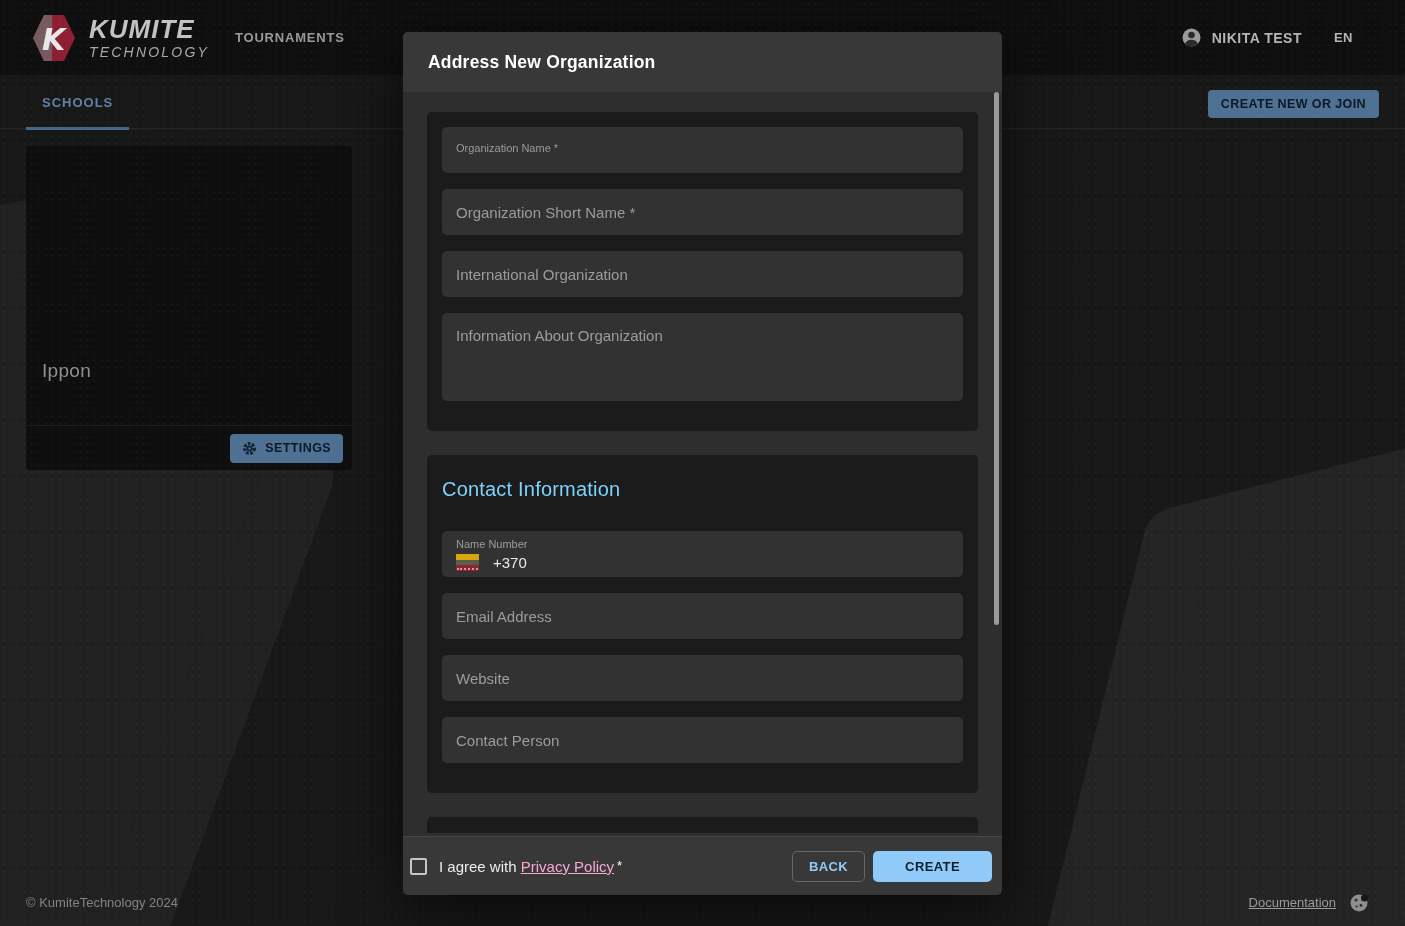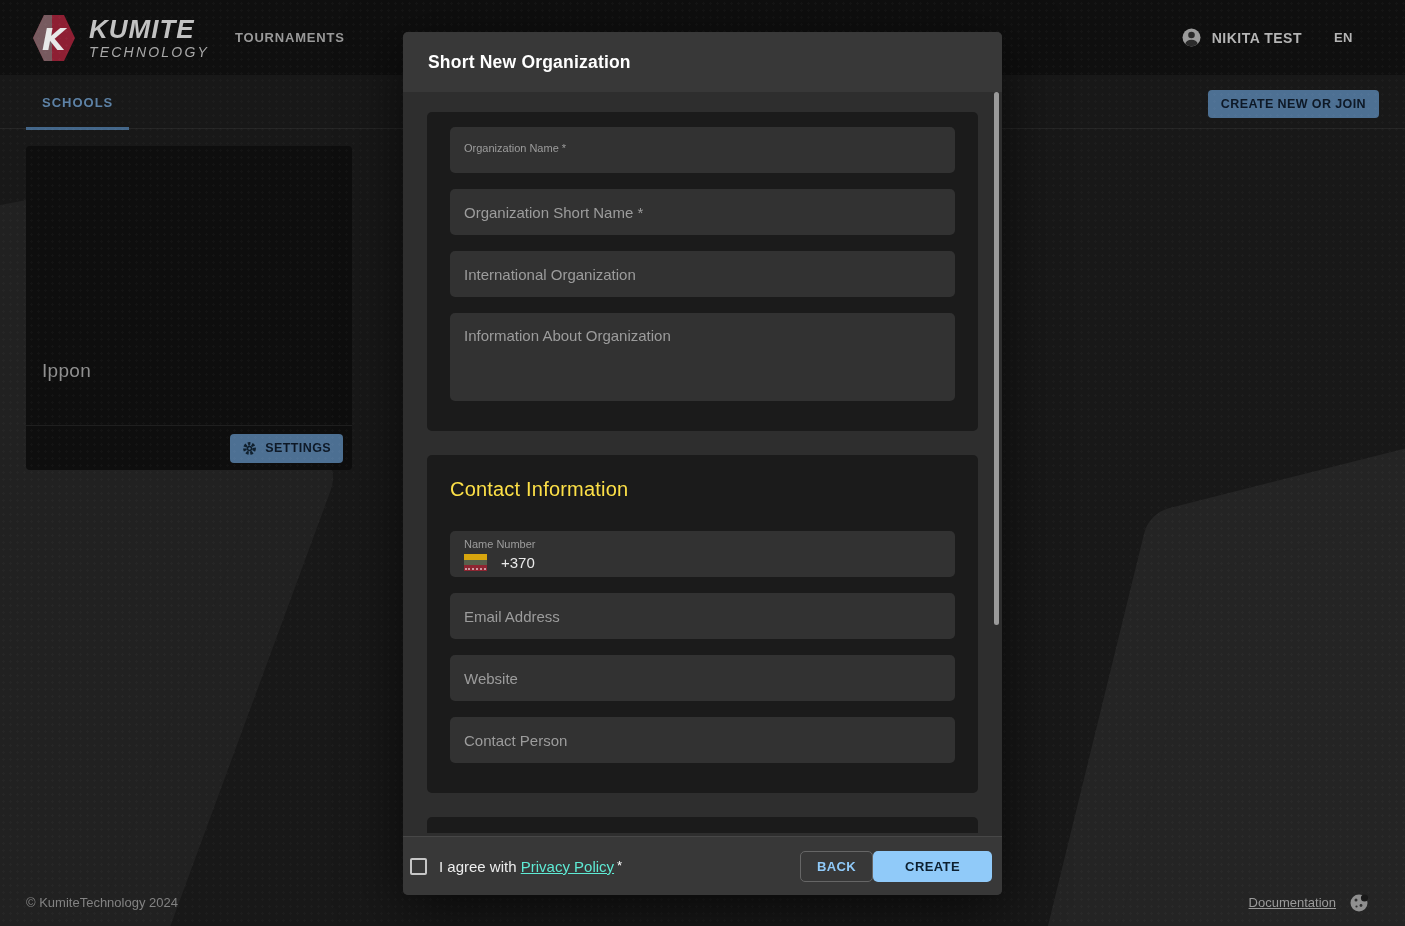--- a/index.html
+++ b/index.html
@@ -82,36 +82,36 @@
     position:absolute; left:403px; top:32px; width:599px; height:863px; z-index:10;
     background:#2e2e2e; border-radius:5px; display:flex; flex-direction:column;
     box-shadow:0 14px 60px rgba(0,0,0,0.65);
   }
   .modal-header{
     height:60px; flex:0 0 auto; background:#383838; border-radius:5px 5px 0 0;
     display:flex; align-items:center; padding:0 25px;
   }
   .modal-title{ font-size:17.5px; font-weight:bold; color:#ffffff; letter-spacing:0.2px; }
   .modal-body{ flex:1 1 auto; position:relative; overflow:hidden; padding:20px 24px 0; }
-  .form-card{ background:#1b1b1b; border-radius:5px; padding:15px 23px 30px; margin-bottom:24px; }
+  .form-card{ background:#1b1b1b; border-radius:5px; padding:15px 15px 30px; margin-bottom:24px; }
   .form-card.partial{ height:16px; padding:0; margin-bottom:0; border-radius:5px 5px 0 0; }
   .field{
     background:#323232; border-radius:5px; height:46px; margin-bottom:16px;
     padding:0 14px; display:flex; flex-direction:column; justify-content:center;
   }
   .field:last-child{ margin-bottom:0; }
   .field.tall{ height:88px; justify-content:flex-start; }
   .field label{ font-size:11px; color:#9c9c9c; margin-bottom:4px; }
   .field input, .field textarea{
     background:transparent; border:none; outline:none; width:100%;
     color:#e9e9e9; font-size:15px; font-family:inherit; resize:none;
   }
   .field textarea{ height:100%; padding-top:14px; }
   .field input::placeholder, .field textarea::placeholder{ color:#9c9c9c; opacity:1; }
-  .section-title{ font-size:20px; font-weight:normal; color:#fde047; margin:8px 0 30px 0; letter-spacing:0.2px; }
+  .section-title{ font-size:20px; font-weight:normal; color:#7dd3fc; margin:8px 0 30px 0; letter-spacing:0.2px; }
   .phone-row{ display:flex; align-items:flex-end; gap:14px; }
   .flag{
     width:23px; height:17px; flex:0 0 auto; position:relative; cursor:pointer;
     background:linear-gradient(180deg,#d7a50e 0%,#d7a50e 35%,#57604c 35%,#57604c 66%,#8e2531 66%,#8e2531 100%);
   }
   .flag::after{
     content:""; position:absolute; left:1px; right:1px; bottom:1px;
     border-bottom:2px dotted rgba(255,255,255,0.55);
   }
   .fake-scrollbar{
@@ -120,23 +120,23 @@
   }
   .modal-footer{
     height:59px; flex:0 0 auto; background:#383838; border-top:1px solid #474747;
     border-radius:0 0 5px 5px; display:flex; align-items:center; padding:0 10px 0 7px;
   }
   .checkbox{
     width:17px; height:17px; border:2px solid #c6c6c6; border-radius:2px;
     flex:0 0 auto; cursor:pointer; margin-right:12px;
   }
   .agree{ font-size:15px; color:#ededed; }
-  .privacy-link{ color:#5eead4; text-decoration:underline; cursor:pointer; }
+  .privacy-link{ color:#f9a8d4; text-decoration:underline; cursor:pointer; }
   .req{ color:#ffffff; font-size:13px; margin-left:3px; position:relative; top:-2px; }
-  .actions{ margin-left:auto; display:flex; align-items:center; }
+  .actions{ margin-left:auto; display:flex; align-items:center; gap:8px; }
   .btn-back{
     height:31px; padding:0 16px; background:transparent; border:1px solid #666666;
     border-radius:5px; color:#90caf9; font-family:inherit; font-size:13px;
     font-weight:bold; letter-spacing:0.4px; cursor:pointer;
   }
   .btn-create{
     height:31px; padding:0 32px; background:#90caf9; border:none; border-radius:5px;
     color:#0d2030; font-family:inherit; font-size:13px; font-weight:bold;
     letter-spacing:0.4px; cursor:pointer;
   }
@@ -215,21 +215,21 @@
           <circle cx="7" cy="7" r="1.5" fill="#2e2e2e"></circle>
           <circle cx="12" cy="12.5" r="1.4" fill="#2e2e2e"></circle>
           <circle cx="7.5" cy="13.5" r="1.1" fill="#2e2e2e"></circle>
         </svg>
       </span>
     </span>
   </footer>
 
   <div class="modal">
     <div class="modal-header">
-      <h2 class="modal-title">Short New Organization</h2>
+      <h2 class="modal-title">Address New Organization</h2>
     </div>
 
     <div class="modal-body">
       <section class="form-card">
         <div class="field">
           <label>Organization Name *</label>
         </div>
         <div class="field">
           <input type="text" placeholder="Organization Short Name *" style="">
         </div>

